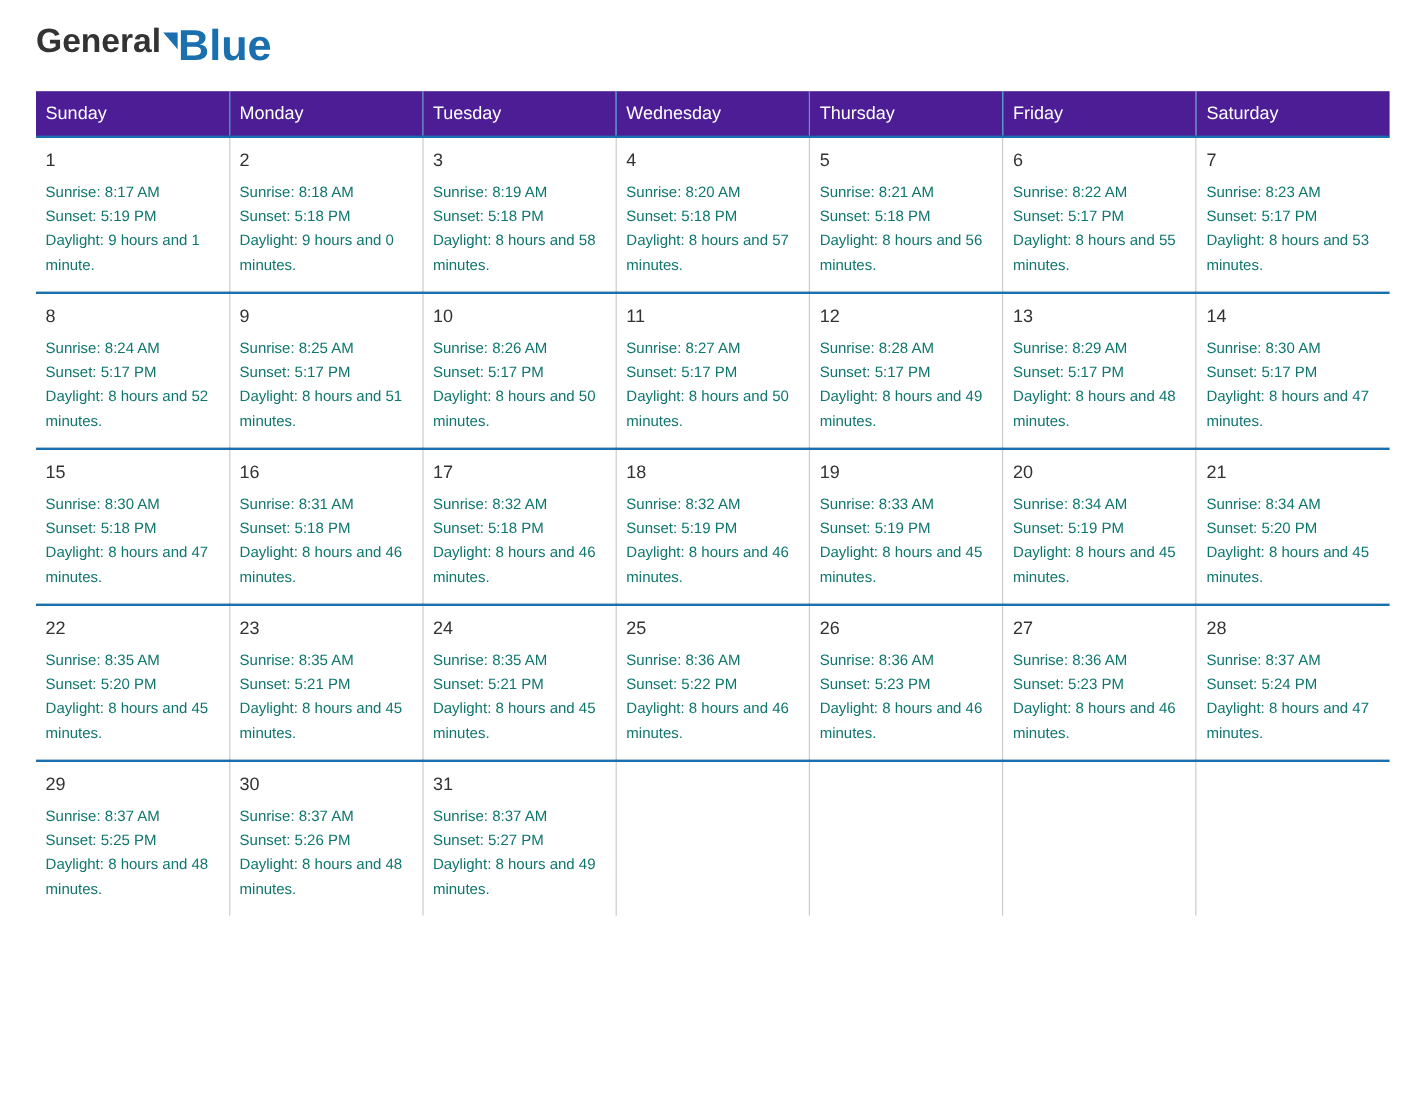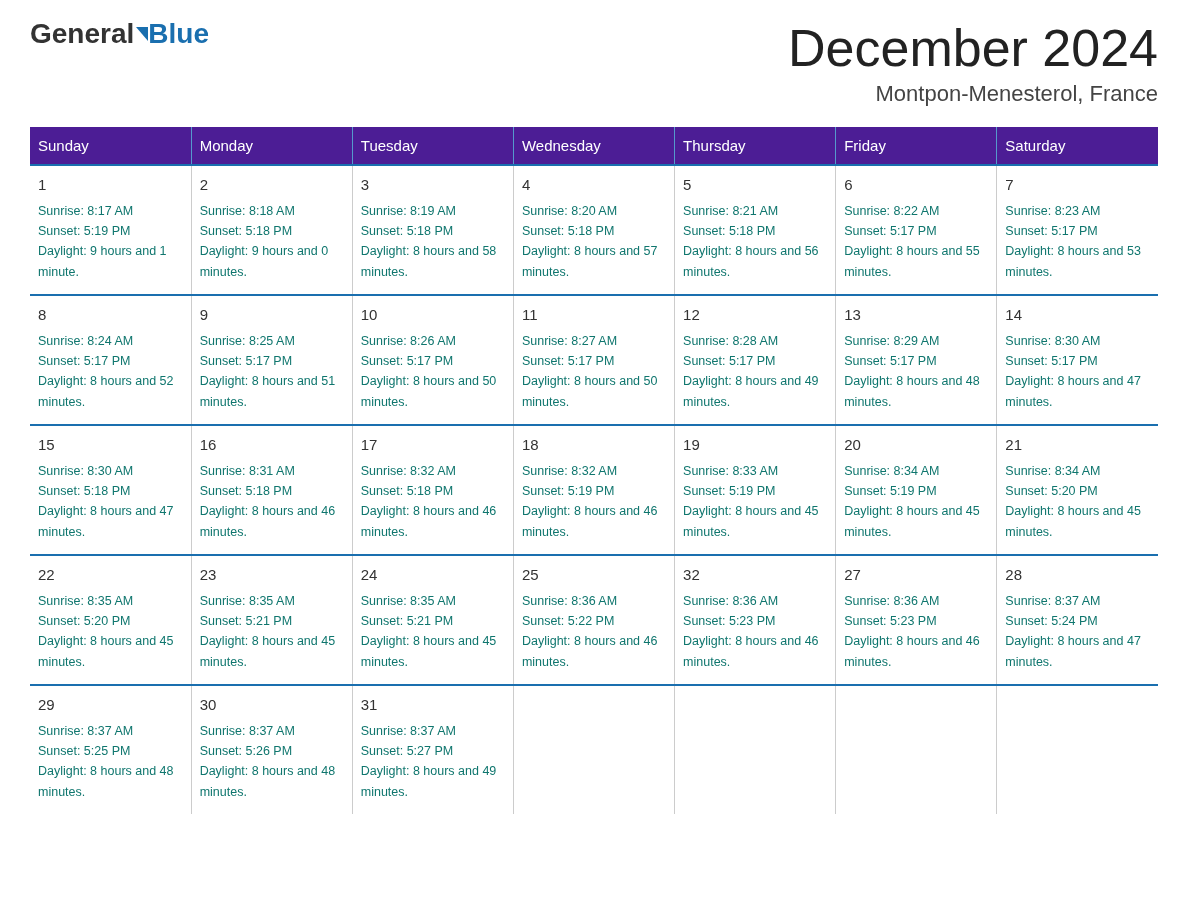--- a/index.html
+++ b/index.html
@@ -20,21 +20,21 @@
       display: flex;
       align-items: flex-start;
     }
     .logo-text-general {
       font-size: 28px;
       font-weight: bold;
       color: #333;
       line-height: 1;
     }
     .logo-text-blue {
-      font-size: 28px;
+      font-size: 36px;
       font-weight: bold;
       color: #1a6faf;
       line-height: 1;
     }
     .logo-triangle {
       display: inline-block;
       width: 0;
       height: 0;
       border-left: 12px solid transparent;
       border-right: 0px solid transparent;
@@ -115,24 +115,20 @@
 <div class="header">
   <div class="logo">
     <div class="logo-line">
       <span class="logo-text-general">General</span>
       <span class="logo-triangle"></span>
     </div>
     <div>
       <span class="logo-text-blue">Blue</span>
     </div>
   </div>
-  <div class="title-block">
-    <div class="title-month">December 2024</div>
-    <div class="title-location">Montpon-Menesterol, France</div>
-  </div>
 </div>
 
 <table>
   <thead>
     <tr>
       <th>Sunday</th>
       <th>Monday</th>
       <th>Tuesday</th>
       <th>Wednesday</th>
       <th>Thursday</th>
@@ -166,21 +162,21 @@
         <td><span class="day-num">18</span><span class="day-info">Sunrise: 8:32 AM<br>Sunset: 5:19 PM<br>Daylight: 8 hours and 46 minutes.</span></td>
         <td><span class="day-num">19</span><span class="day-info">Sunrise: 8:33 AM<br>Sunset: 5:19 PM<br>Daylight: 8 hours and 45 minutes.</span></td>
         <td><span class="day-num">20</span><span class="day-info">Sunrise: 8:34 AM<br>Sunset: 5:19 PM<br>Daylight: 8 hours and 45 minutes.</span></td>
         <td><span class="day-num">21</span><span class="day-info">Sunrise: 8:34 AM<br>Sunset: 5:20 PM<br>Daylight: 8 hours and 45 minutes.</span></td>
       </tr>
       <tr>
         <td><span class="day-num">22</span><span class="day-info">Sunrise: 8:35 AM<br>Sunset: 5:20 PM<br>Daylight: 8 hours and 45 minutes.</span></td>
         <td><span class="day-num">23</span><span class="day-info">Sunrise: 8:35 AM<br>Sunset: 5:21 PM<br>Daylight: 8 hours and 45 minutes.</span></td>
         <td><span class="day-num">24</span><span class="day-info">Sunrise: 8:35 AM<br>Sunset: 5:21 PM<br>Daylight: 8 hours and 45 minutes.</span></td>
         <td><span class="day-num">25</span><span class="day-info">Sunrise: 8:36 AM<br>Sunset: 5:22 PM<br>Daylight: 8 hours and 46 minutes.</span></td>
-        <td><span class="day-num">32</span><span class="day-info">Sunrise: 8:36 AM<br>Sunset: 5:23 PM<br>Daylight: 8 hours and 46 minutes.</span></td>
+        <td><span class="day-num">26</span><span class="day-info">Sunrise: 8:36 AM<br>Sunset: 5:23 PM<br>Daylight: 8 hours and 46 minutes.</span></td>
         <td><span class="day-num">27</span><span class="day-info">Sunrise: 8:36 AM<br>Sunset: 5:23 PM<br>Daylight: 8 hours and 46 minutes.</span></td>
         <td><span class="day-num">28</span><span class="day-info">Sunrise: 8:37 AM<br>Sunset: 5:24 PM<br>Daylight: 8 hours and 47 minutes.</span></td>
       </tr>
       <tr>
         <td><span class="day-num">29</span><span class="day-info">Sunrise: 8:37 AM<br>Sunset: 5:25 PM<br>Daylight: 8 hours and 48 minutes.</span></td>
         <td><span class="day-num">30</span><span class="day-info">Sunrise: 8:37 AM<br>Sunset: 5:26 PM<br>Daylight: 8 hours and 48 minutes.</span></td>
         <td><span class="day-num">31</span><span class="day-info">Sunrise: 8:37 AM<br>Sunset: 5:27 PM<br>Daylight: 8 hours and 49 minutes.</span></td>
         <td class="empty-cell"></td>
         <td class="empty-cell"></td>
         <td class="empty-cell"></td>

